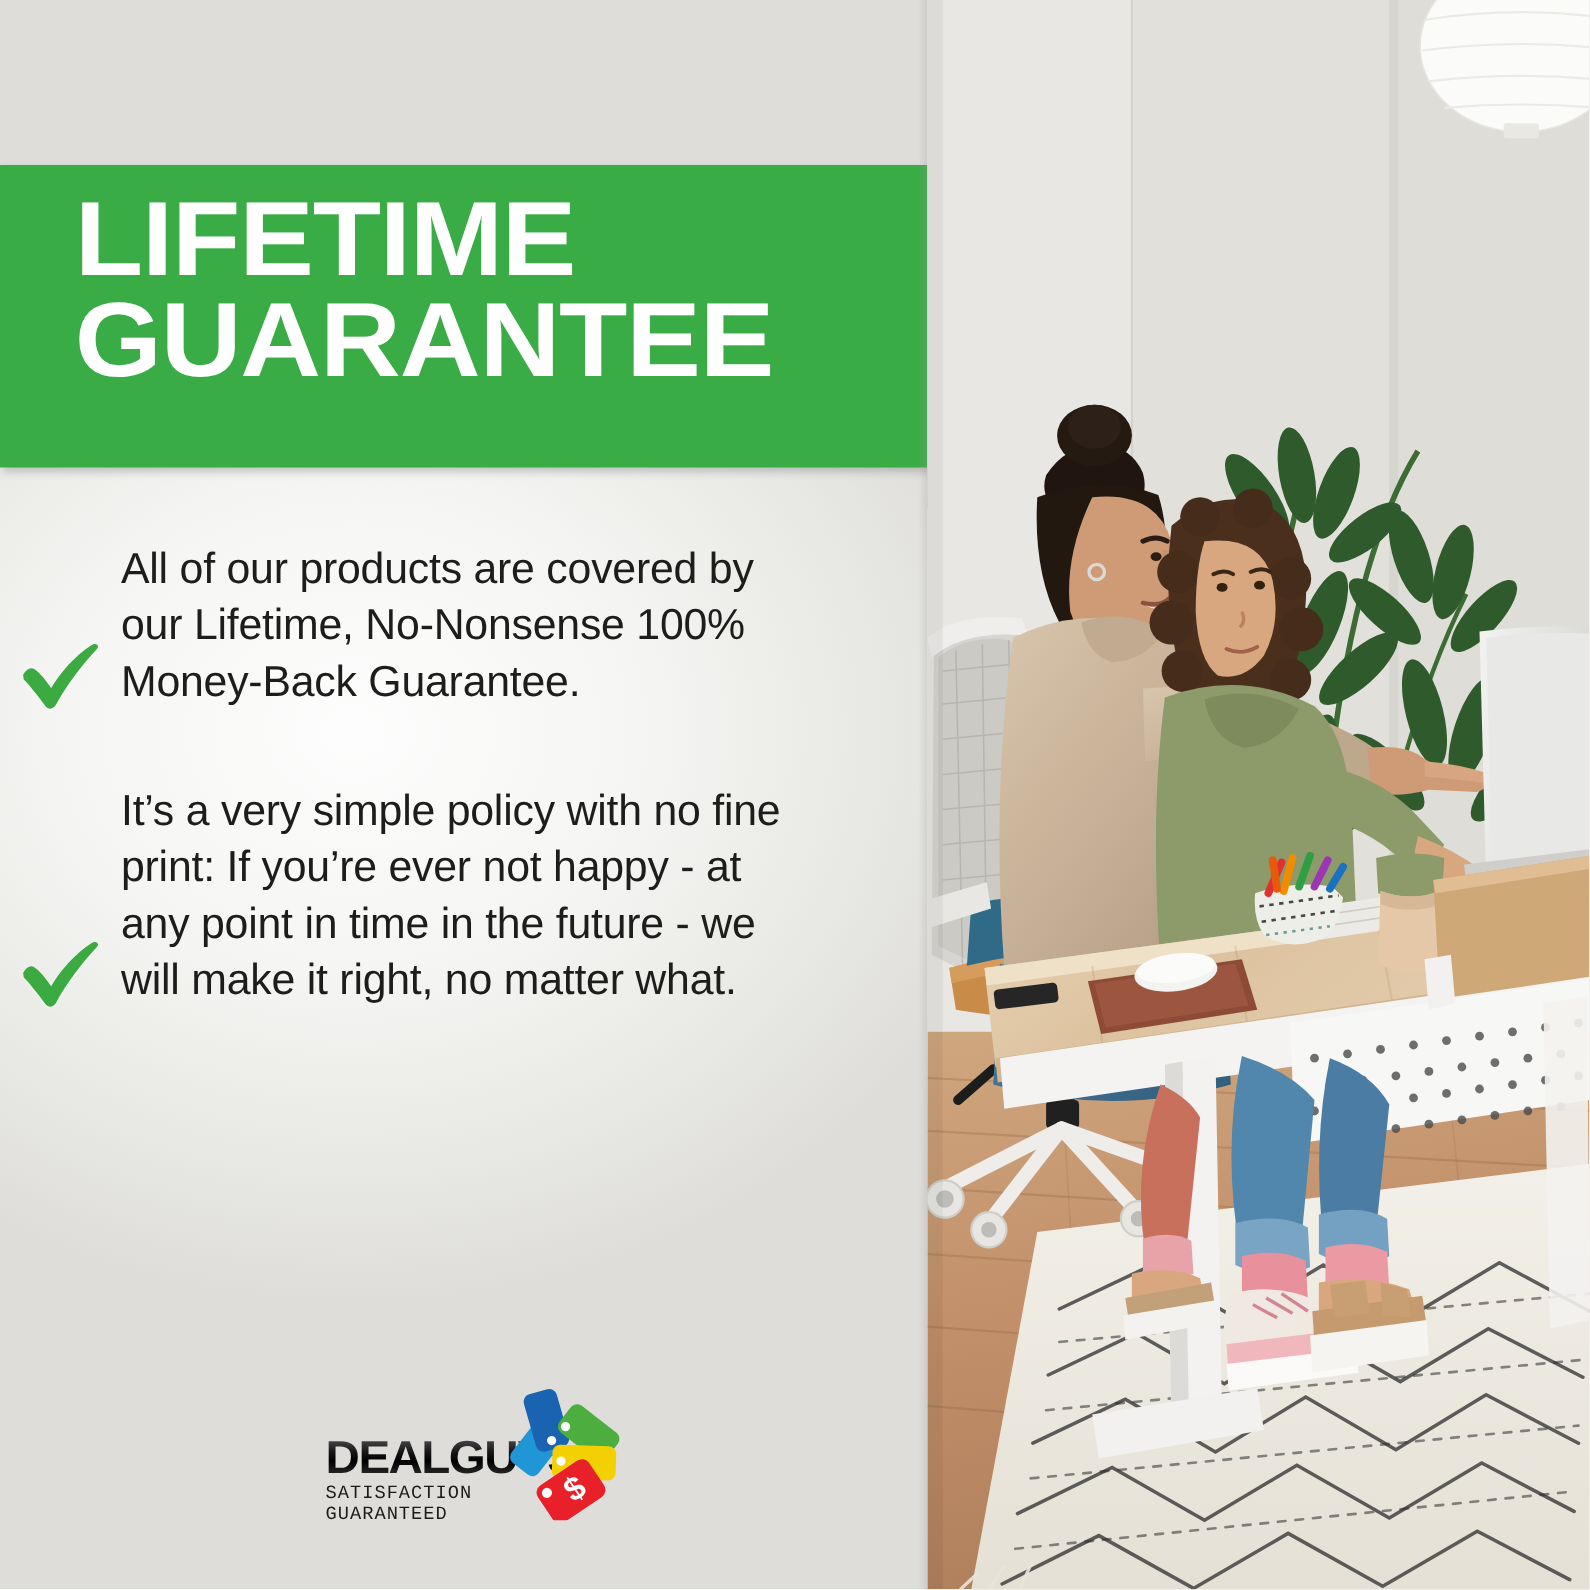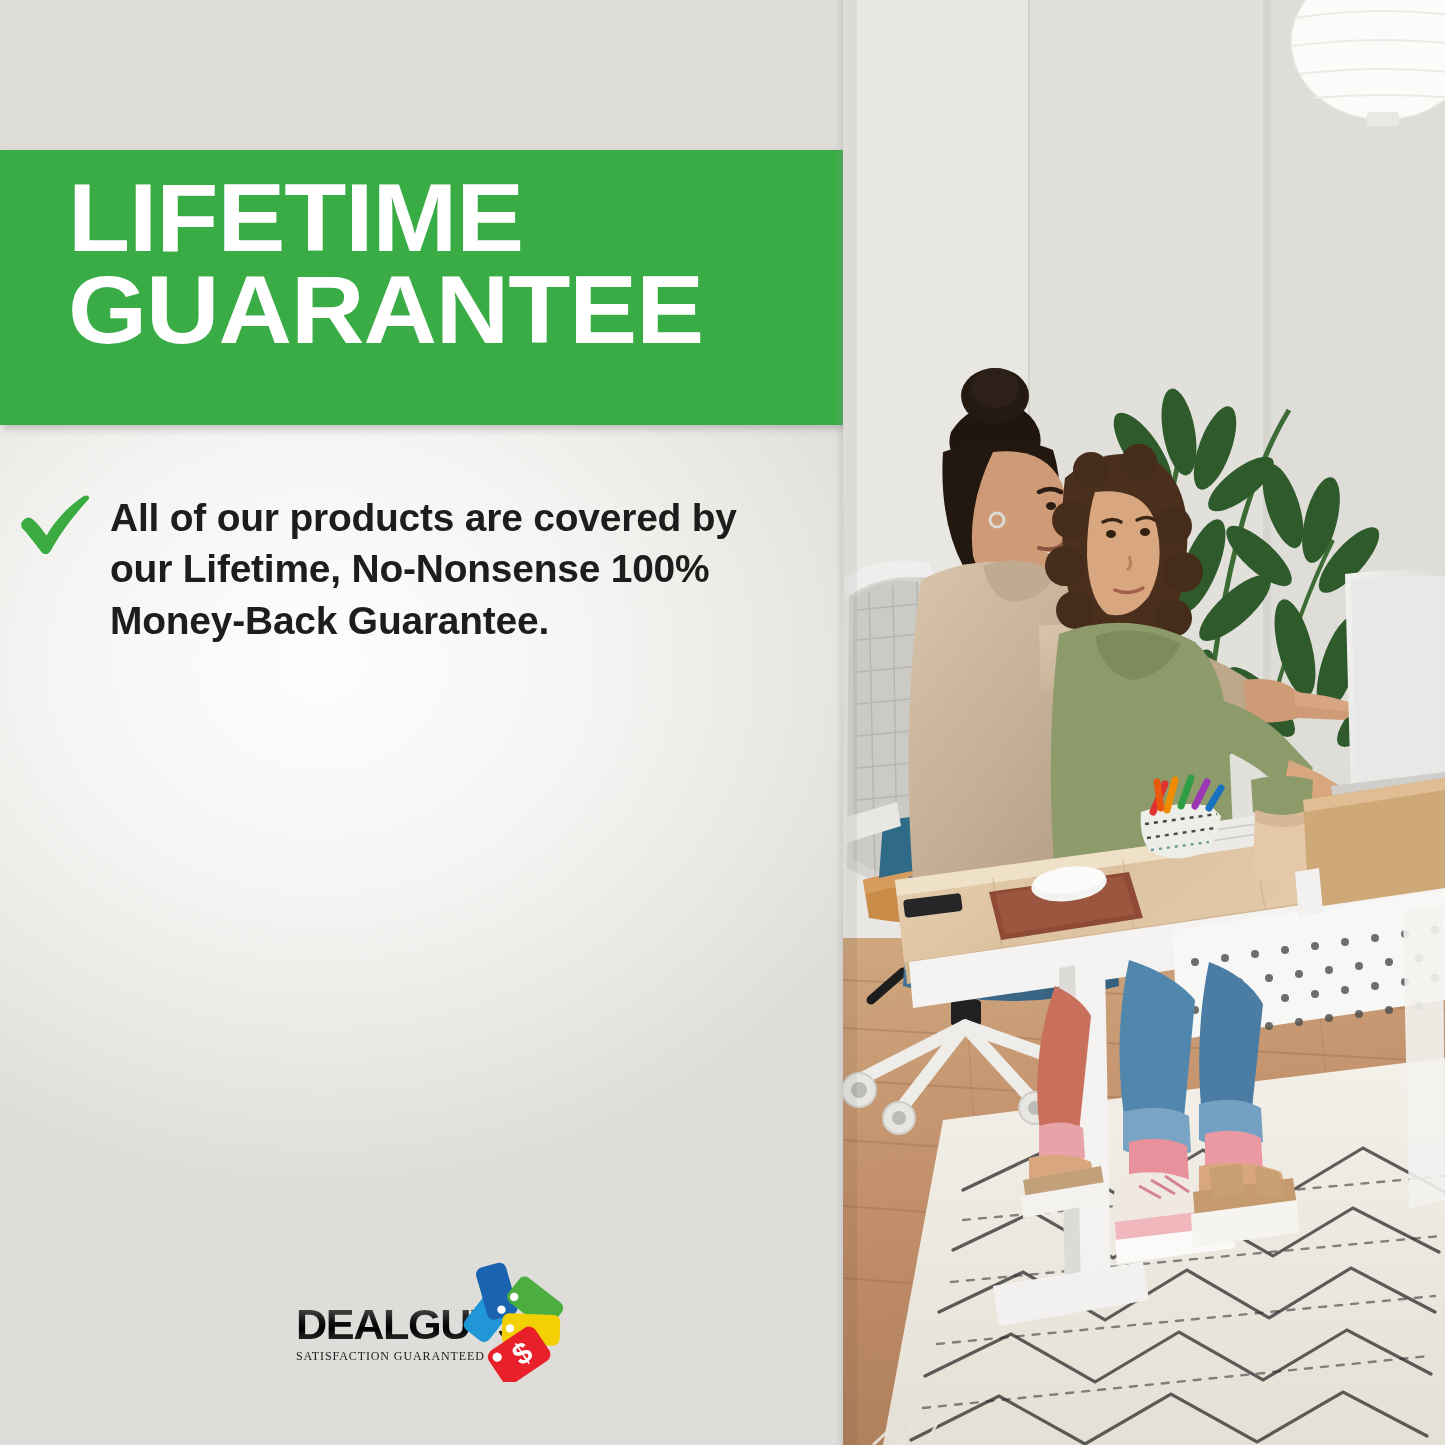--- a/index.html
+++ b/index.html
@@ -46,21 +46,21 @@
     line-height:.96;
     letter-spacing:-1px;
     font-family:"Liberation Sans", sans-serif;
     transform:scaleX(1.06);
     transform-origin:left top;
     white-space:pre-line;
   }
 
   
   .bullets{ position:absolute; left:0; top:492px; width:845px; }
-  .bullet{ position:relative; display:flex; align-items:flex-start; margin-bottom:66px;font-weight:bold; }
+  .bullet{ position:relative; display:flex; align-items:flex-end; margin-bottom:66px; }
   .bullet:last-child{ margin-bottom:0; }
   .check-wrap{
     width:110px; flex:0 0 110px;
     display:flex; align-items:center; justify-content:center;
   }
   .check-svg{ width:76px; height:64px; display:block; filter:drop-shadow(0 1px 1px rgba(255,255,255,.9)); }
   .bullet-text{
     color:#1d1d1b;
     font-size:39.5px;
     line-height:1.30;
@@ -81,22 +81,22 @@
   .logo-word{
     font-size:42px; font-weight:bold; letter-spacing:-1.4px;
     line-height:1;
     background:linear-gradient(to bottom,#5b5b5b 0%,#141414 40%,#000 58%,#3a3a3a 100%);
     -webkit-background-clip:text; background-clip:text;
     -webkit-text-fill-color:transparent; color:transparent;
     transform:scaleX(1.03); transform-origin:left center;
     font-family:"Liberation Sans", sans-serif;
   }
   .logo-tag{
-    font-size:12px; color:#1b1b1b; letter-spacing:.9px;
-    margin-top:3px; font-family:Liberation Serif, serif;
+    font-size:17px; color:#1b1b1b; letter-spacing:.9px;
+    margin-top:3px; font-family:Liberation Mono, monospace;
     transform:scaleX(1.0); transform-origin:left center;
   }
   .tags-svg{ position:absolute; left:152px; top:-12px; width:124px; height:126px; }
 
   
   .photo{
     position:absolute; left:843px; top:0; width:602px; height:1445px;
     overflow:hidden; background:#ded9d2;
   }
   .photo-svg{ position:absolute; inset:0; width:602px; height:1445px; display:block; }
@@ -122,20 +122,31 @@
         <div class="check-wrap">
           <svg class="check-svg" viewBox="0 0 76 64">
             <path d="M4 31.5 C7 26 11 24 14.5 26.5 C19 29.6 25 36.8 29.5 43.5 C38 29 51 14.5 66 4.5 C70 2 73.5 4 71.5 7.5 C58 22 43 41.5 34 58.5 C31.5 63 27 63.5 24 59.5 C17 50 9 40 4.5 35.5 Z" fill="#3aaa41"></path>
           </svg>
         </div>
         <div class="bullet-text">All of our products are covered by
 our Lifetime, No-Nonsense 100%
 Money-Back Guarantee.</div>
       </div>
 
+      <div class="bullet">
+        <div class="check-wrap">
+          <svg class="check-svg" viewBox="0 0 76 64">
+            <path d="M4 31.5 C7 26 11 24 14.5 26.5 C19 29.6 25 36.8 29.5 43.5 C38 29 51 14.5 66 4.5 C70 2 73.5 4 71.5 7.5 C58 22 43 41.5 34 58.5 C31.5 63 27 63.5 24 59.5 C17 50 9 40 4.5 35.5 Z" fill="#3aaa41"></path>
+          </svg>
+        </div>
+        <div class="bullet-text">It’s a very simple policy with no fine
+print: If you’re ever not happy - at
+any point in time in the future - we
+will make it right, no matter what.</div>
+      </div>
 
 
     </div>
 
     <div class="logo">
       <div class="logo-type">
         <div class="logo-word">DEALGUYS</div>
         <div class="logo-tag">SATISFACTION GUARANTEED</div>
       </div>
 

